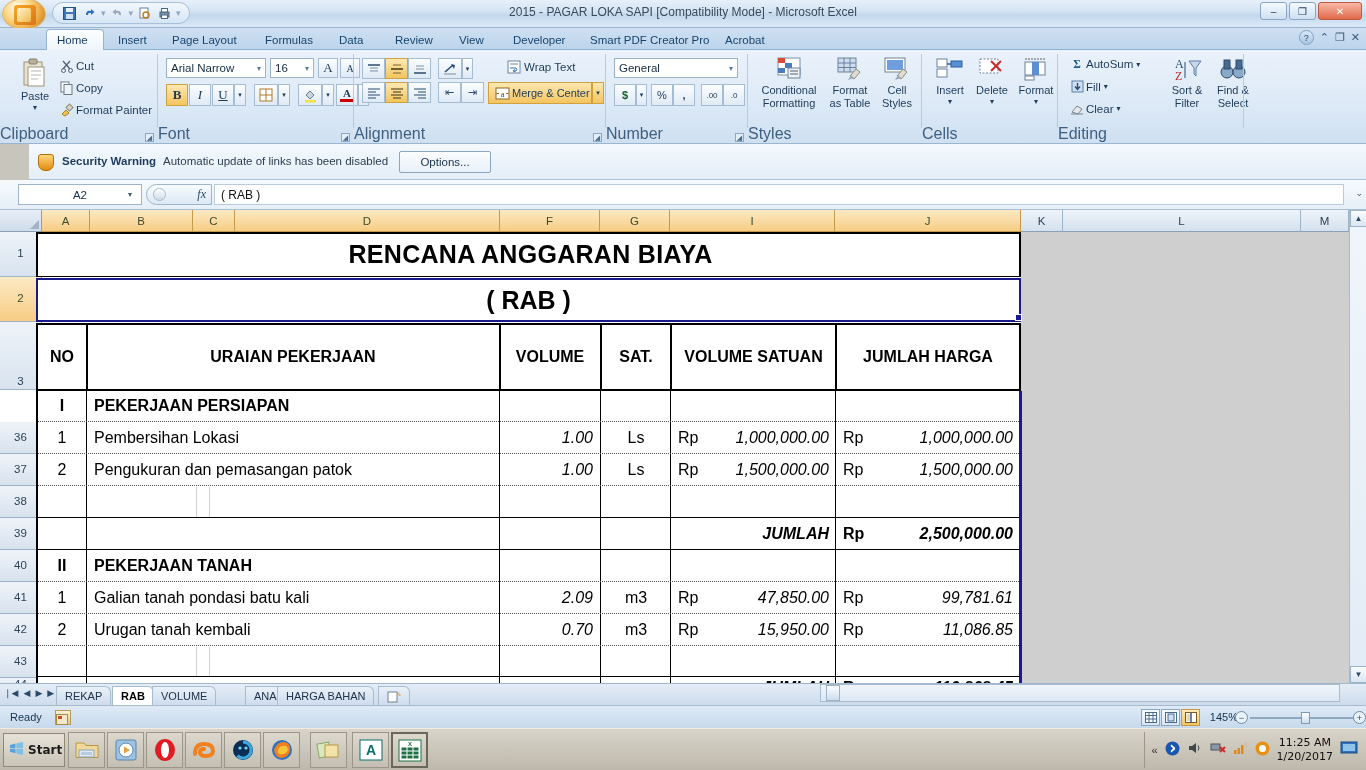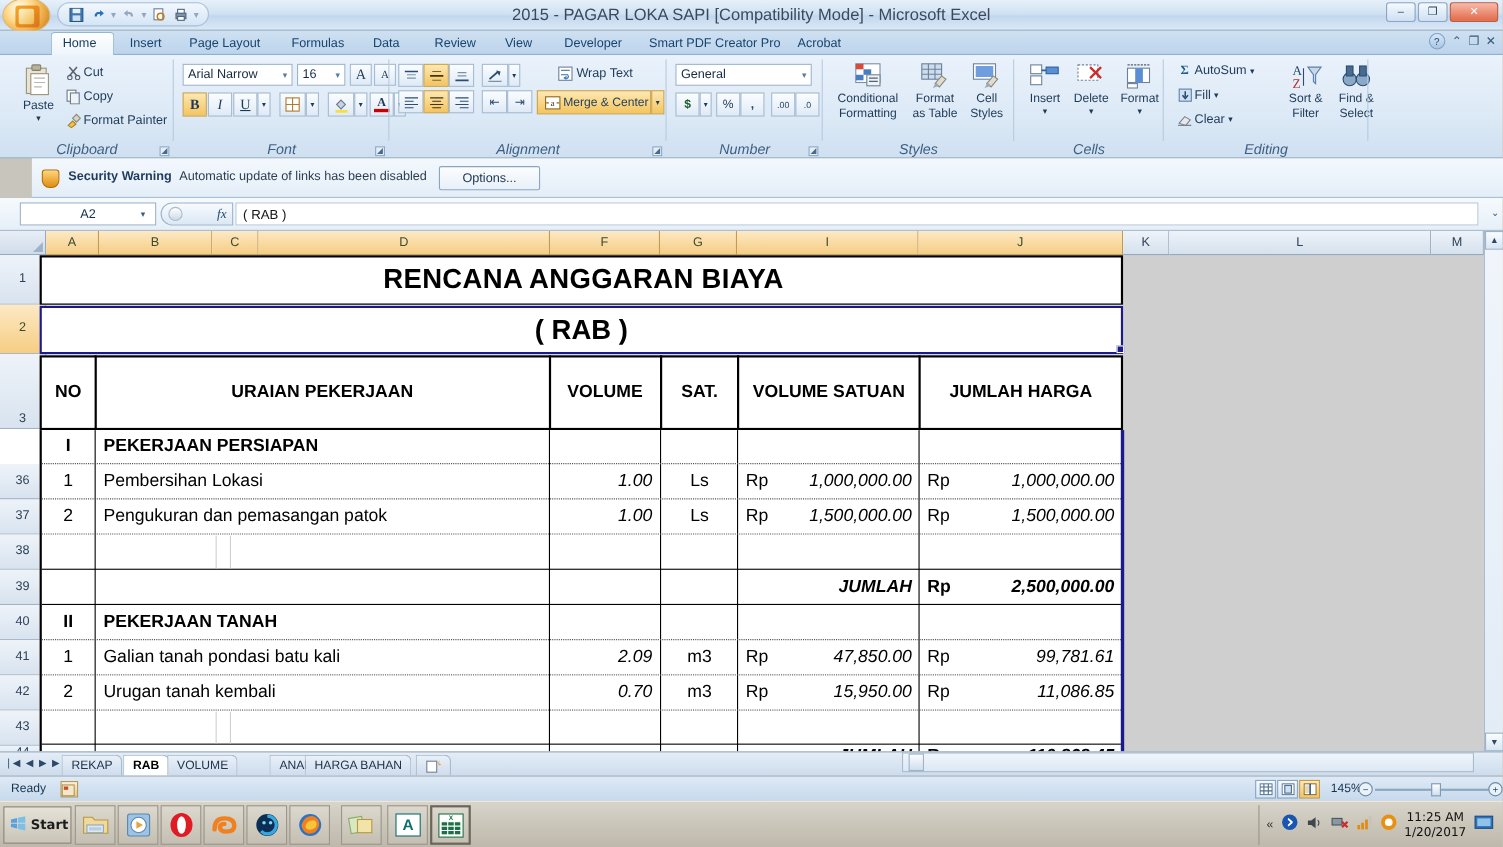--- a/index.html
+++ b/index.html
@@ -14,21 +14,21 @@
     background:radial-gradient(circle at 35% 30%,#fff 0%,#ffd98a 35%,#e8a33d 70%,#b87318 100%);
     border:1px solid #d8bb7c;}
   .officebtn .og{position:absolute;left:11px;top:6px;width:22px;height:20px;
     background:linear-gradient(135deg,#f7a823,#d9731a);border-radius:3px;}
   .officebtn .og::after{content:"";position:absolute;left:3px;top:3px;width:14px;height:14px;
     background:linear-gradient(135deg,#fff4d0,#f0b94a);border-radius:2px;}
   .qat{position:absolute;left:52px;top:2px;height:22px;display:flex;align-items:center;gap:3px;
     background:linear-gradient(180deg,#f2f7fd,#d5e5f5);border:1px solid #a8c0d8;border-radius:11px;padding:0 8px;}
   .qicon{width:17px;height:17px;display:flex;align-items:center;justify-content:center;font-size:11px;color:#35506e;}
   .qsep{color:#8fa8c0;font-size:9px;}
-  .titletext{position:absolute;left:0;top:5px;width:1366px;text-align:center;font-size:15px;color:#3a4a5c;}
+  .titletext{position:absolute;left:0;top:5px;width:1366px;text-align:center;font-size:12px;color:#3a4a5c;}
   .winbtns{position:absolute;right:4px;top:2px;display:flex;gap:2px;}
   .winbtn{width:27px;height:18px;border:1px solid #8aa6c2;border-radius:3px;
     background:linear-gradient(180deg,#f4f9fe,#cfe0f2);font-size:10px;color:#2b3f56;
     display:flex;align-items:center;justify-content:center;}
   .winbtn.close{width:44px;background:linear-gradient(180deg,#f9b9a8,#e06a4a);border-color:#bb5a3c;color:#fff;}
 
   
   .tabbar{position:absolute;left:0;top:28px;width:1366px;height:22px;
     background:linear-gradient(180deg,#cfe0f1,#bcd4ec);border-bottom:1px solid #8fb0d0;}
   .tab{position:absolute;top:1px;height:21px;padding:0 10px;font-size:11.5px;color:#16446e;
@@ -37,21 +37,21 @@
   .helpicons{position:absolute;right:6px;top:2px;display:flex;gap:6px;align-items:center;}
   .helpdot{width:15px;height:15px;border-radius:50%;background:linear-gradient(180deg,#d8e8f8,#a9c6e4);
     border:1px solid #7fa2c4;font-size:9px;color:#2b4c70;display:flex;align-items:center;justify-content:center;}
   .minbar{font-size:11px;color:#3a5a78;}
 
   
   .ribbon{position:absolute;left:0;top:50px;width:1366px;height:94px;
     background:linear-gradient(180deg,#eaf2fb 0%,#dce9f6 60%,#cfe0f1 100%);
     border-bottom:1px solid #9bb6d2;}
   .rgroup{position:absolute;top:0;height:94px;}
-  .rgroup .glabel{position:absolute;bottom:1px;width:100%;text-align:center;font-size:13px;color:#3e5f80;font-style:italic;}
+  .rgroup .glabel{position:absolute;bottom:1px;width:100%;font-size:16px;color:#3e5f80;}
   .rgroup .gdiv{position:absolute;right:0;top:4px;bottom:16px;width:1px;background:#b6cbe0;}
   .gdialog{position:absolute;bottom:2px;right:4px;width:9px;height:9px;border:1px solid #8aa8c6;
     background:#e4eef8;font-size:7px;color:#4a6b8c;text-align:center;line-height:8px;}
 
   .btn{position:absolute;display:flex;align-items:center;font-size:11.5px;color:#1d3a57;}
   .bigbtn{position:absolute;display:flex;flex-direction:column;align-items:center;width:54px;
     font-size:11px;color:#1d3a57;text-align:center;line-height:1.15;}
   .ico{display:flex;align-items:center;justify-content:center;}
 
   .fieldbox{position:absolute;border:1px solid #9cb4cb;background:#fff;font-size:11.5px;color:#152a3e;

